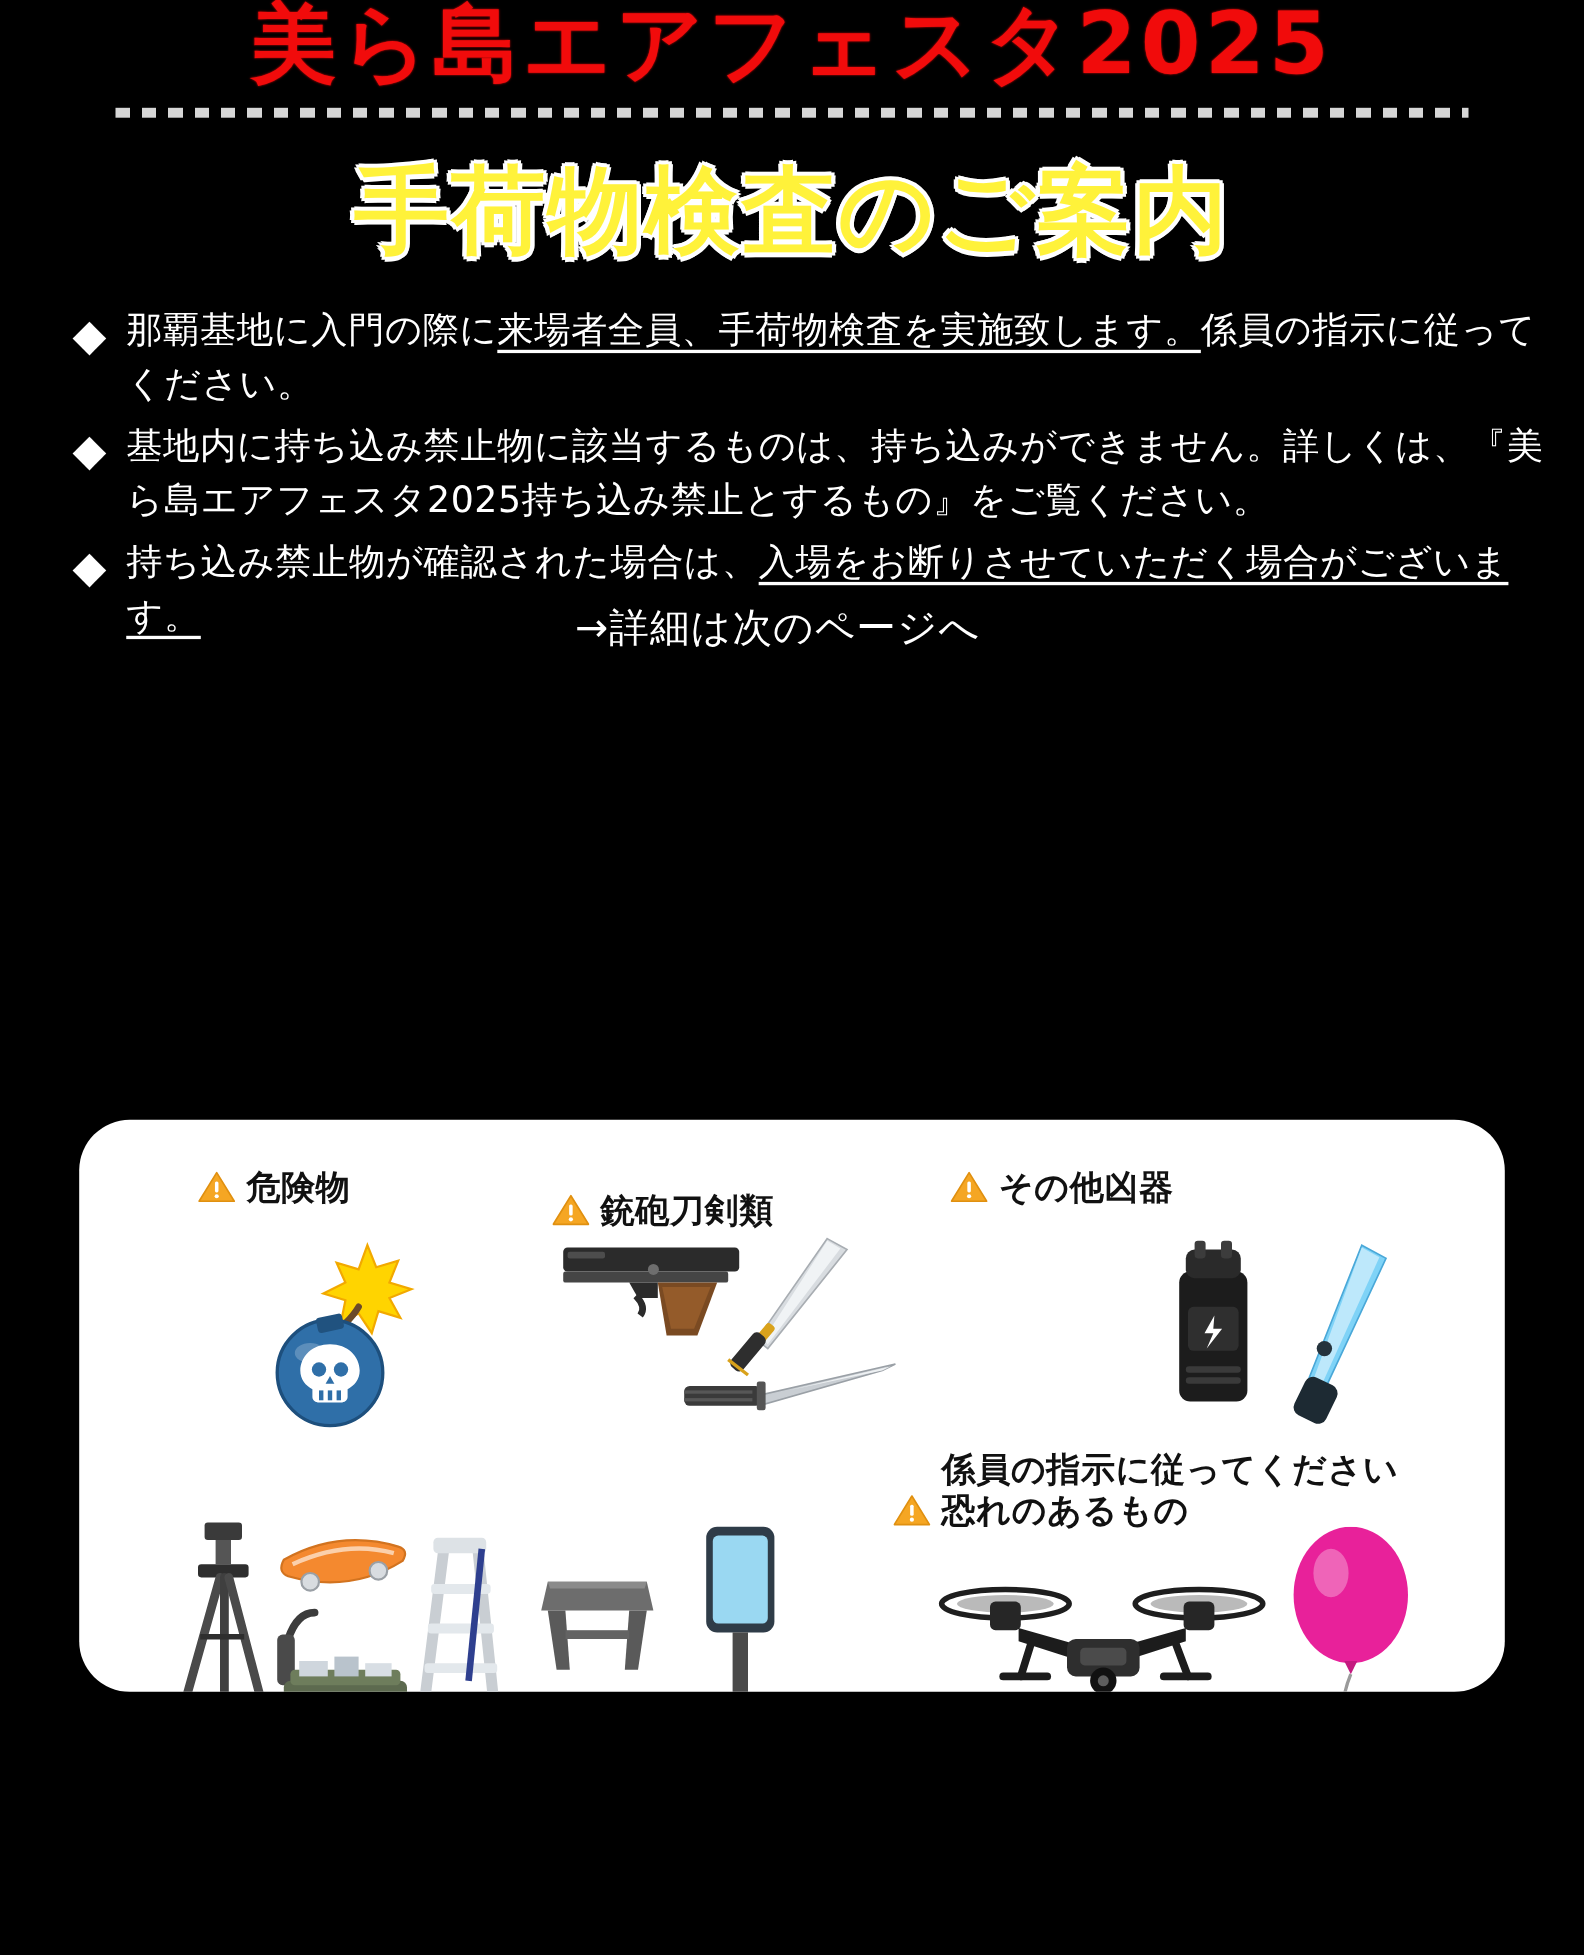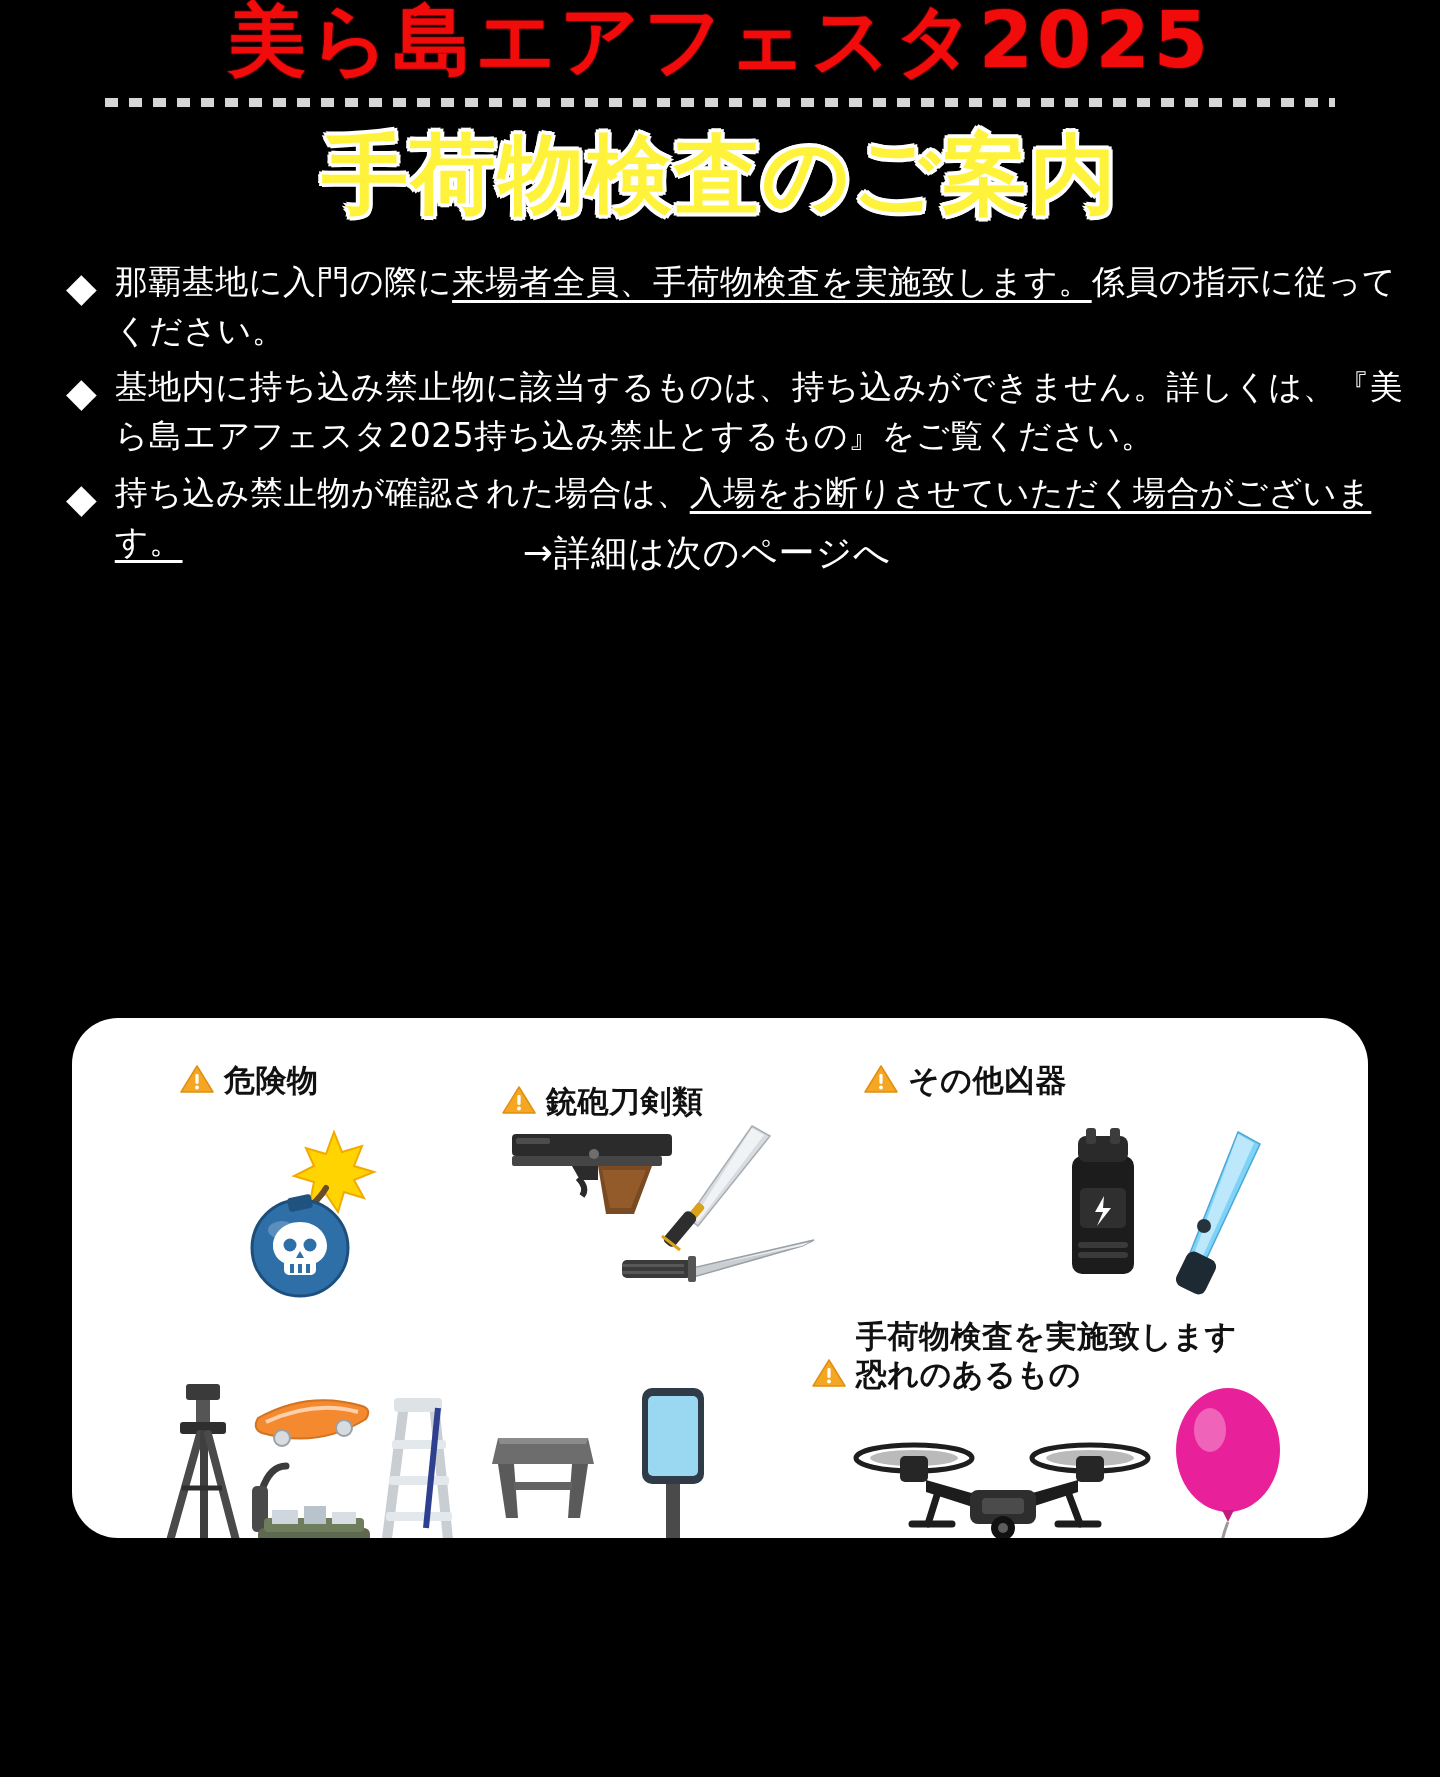--- a/index.html
+++ b/index.html
@@ -34,21 +34,21 @@
     background-image: repeating-linear-gradient(to right,
         #d6d6d6 0px, #d6d6d6 13px, transparent 13px, transparent 24px);
   }
   .title-sub {
     text-align: center;
     color: #fff23a;
     font-weight: 700;
     font-size: 86px;
     letter-spacing: 2px;
     line-height: 1.15;
-    margin-top: 18px;
+    margin-top: 36px;
     text-shadow:
       -3px -3px 0 #ffffff, 3px -3px 0 #ffffff,
       -3px  3px 0 #ffffff, 3px  3px 0 #ffffff,
       0 -4px 0 #ffffff, 0 4px 0 #ffffff,
       -4px 0 0 #ffffff, 4px 0 0 #ffffff;
   }
 
   
   .bullets {
     margin: 34px 0 0 0;
@@ -212,21 +212,21 @@
 
 
   <div class="cat-label lbl-5" style="white-space:pre-line;">
     <span class="warn">
       <svg viewBox="0 0 34 30" width="34" height="30">
             <polygon points="17,2 33,28 1,28" fill="#f5a623" stroke="#e09010" stroke-width="1.5" stroke-linejoin="round"></polygon>
             <rect x="15.4" y="10" width="3.2" height="10" rx="1.4" fill="#ffffff"></rect>
             <circle cx="17" cy="23.5" r="1.9" fill="#ffffff"></circle>
           </svg>
     </span>
-    <span>手荷物検査を実施致します
+    <span>係員の指示に従ってください
 恐れのあるもの</span>
   </div>
 
   <div class="art bomb">
     <svg viewBox="0 0 180 180" width="180" height="180">
 
       <polygon points="112,6 120,26 140,20 132,40 152,46 132,54 142,72 122,66 116,86 104,68 88,76 92,56 72,50 92,40 84,22 104,28" fill="#ffd400" stroke="#f2a900" stroke-width="2"></polygon>
 
       <path d="M104,62 C96,76 86,80 80,92" stroke="#6b4a2a" stroke-width="6" fill="none" stroke-linecap="round"></path>
 

